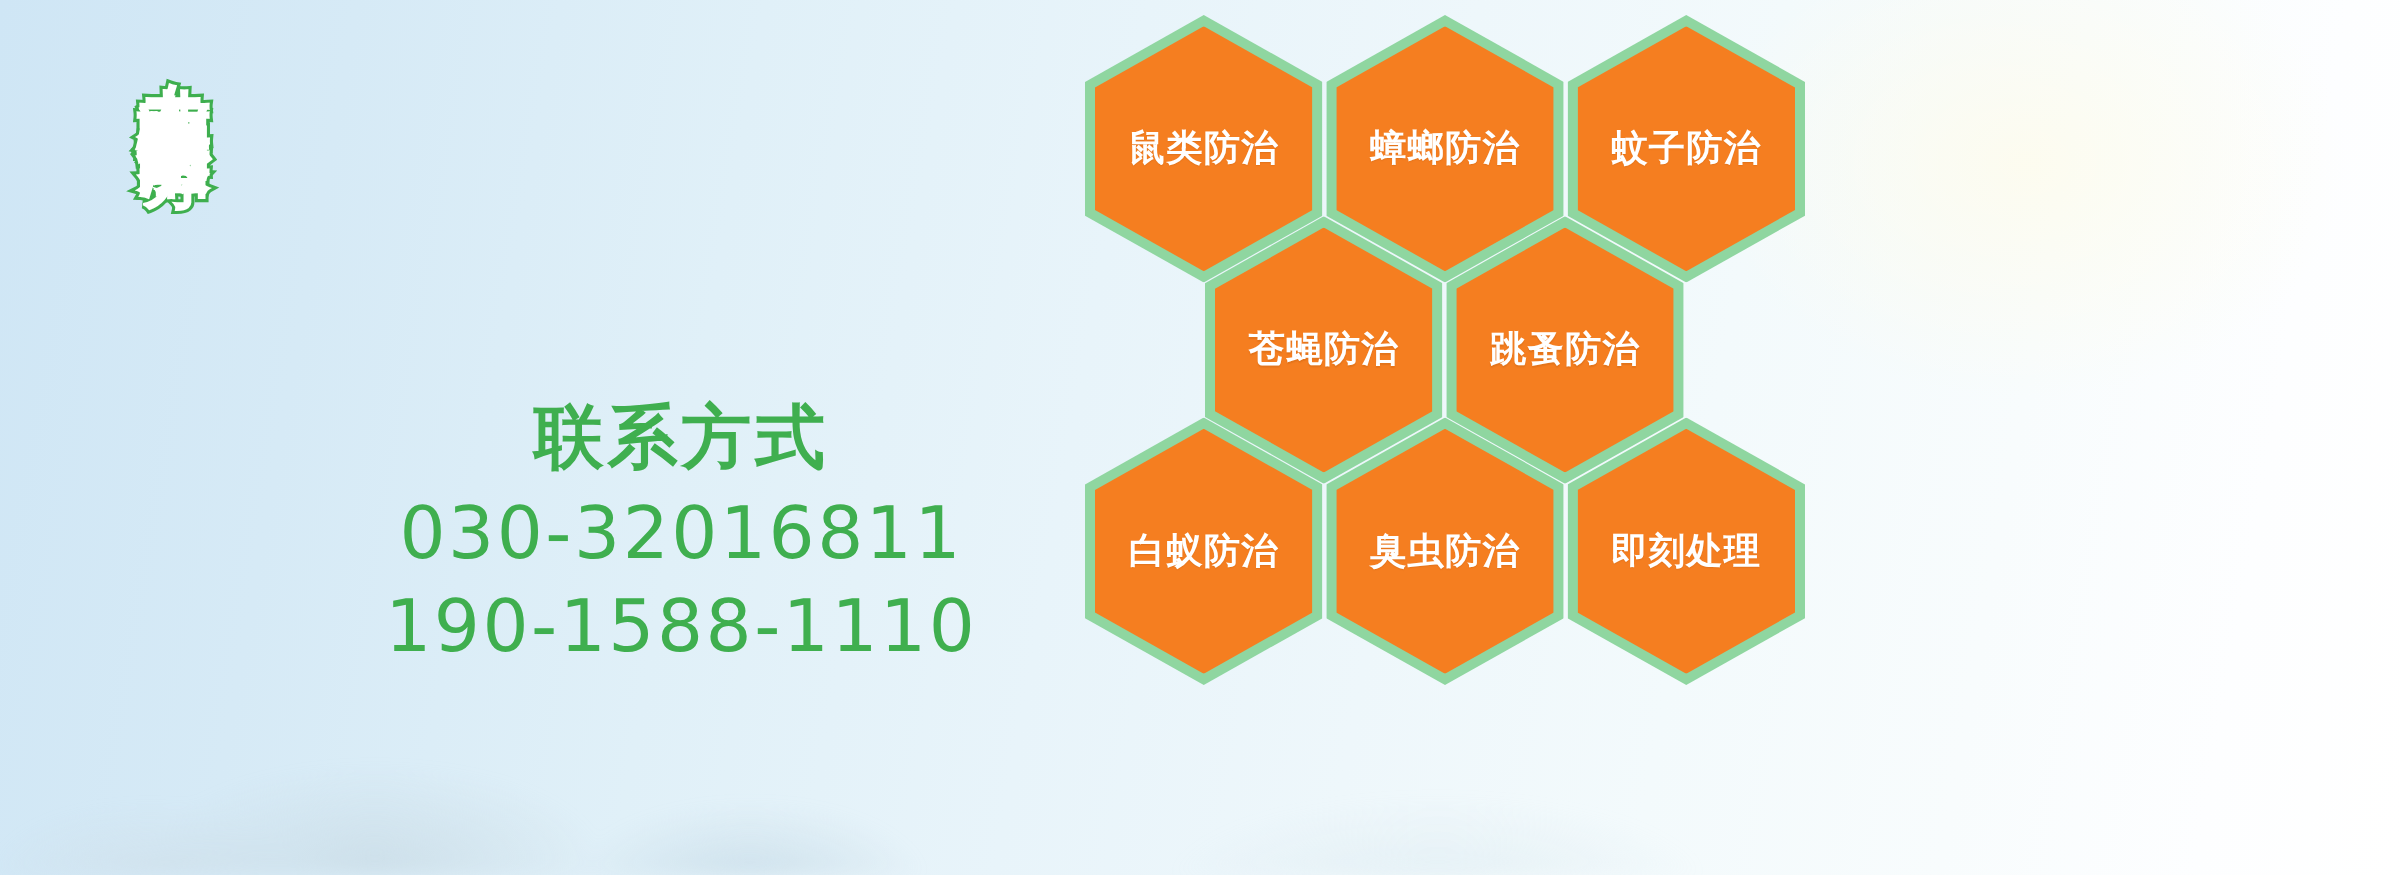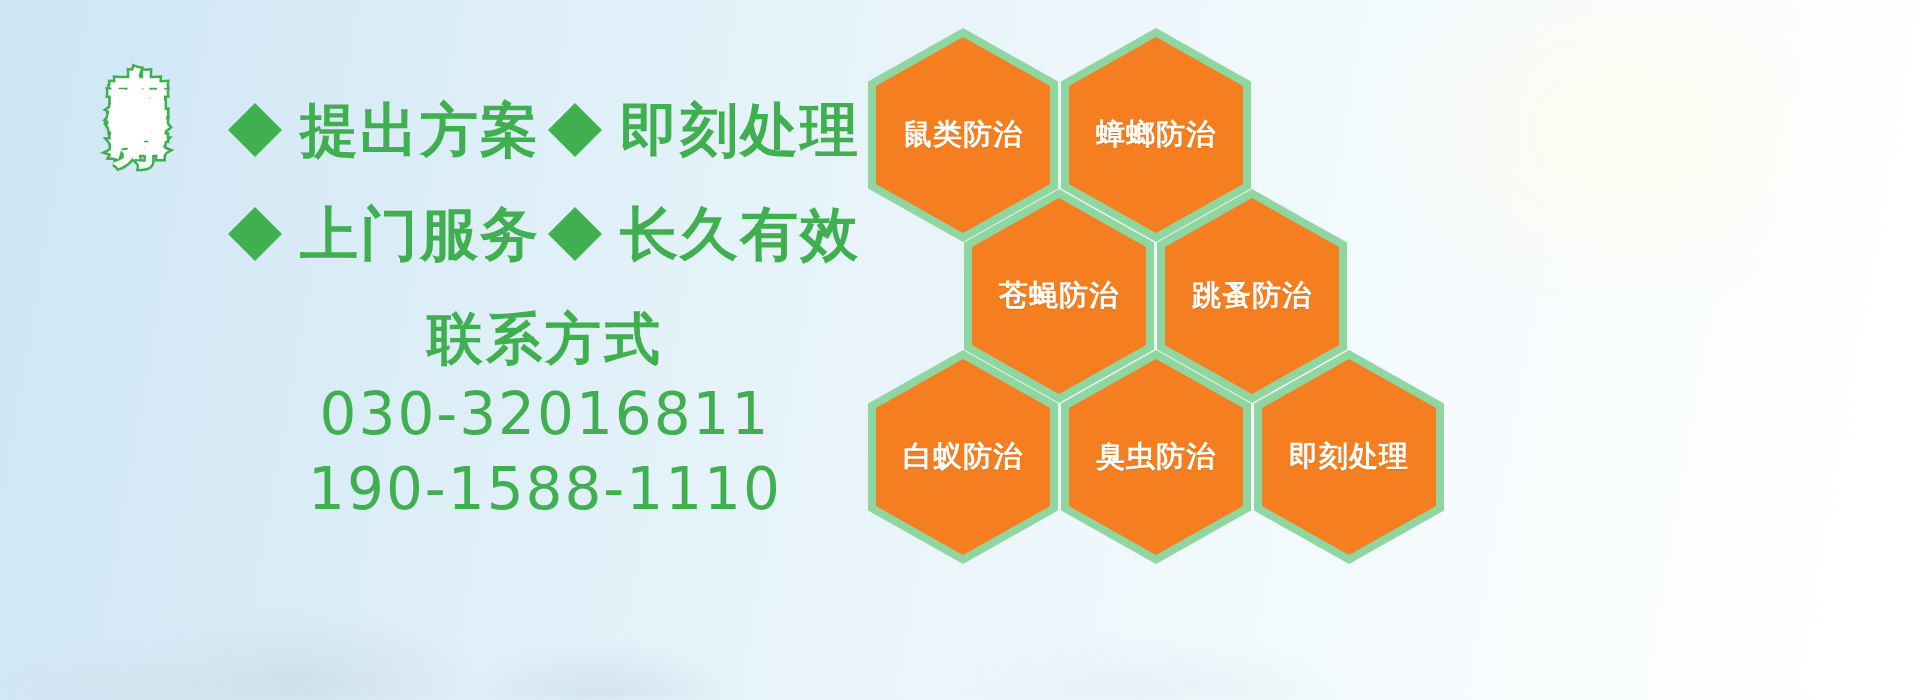--- a/index.html
+++ b/index.html
@@ -117,34 +117,35 @@
     width: 590px;
     text-align: center;
     color: #3faf4f;
   }
   .contact-heading {
     font-size: 56px;
     font-weight: 700;
     letter-spacing: 3px;
     line-height: 1.12;
     margin-bottom: 6px;
+    margin-top: 12px;
   }
   .contact-phone {
     font-size: 58px;
     font-weight: 400;
     letter-spacing: 2px;
     line-height: 1.3;
     font-family: "DejaVu Sans", "Liberation Sans", sans-serif;
   }
 
   
   .honeycomb {
     position: absolute;
     left: 862px;
-    top: 16px;
+    top: 0px;
     width: 600px;
     height: 557px;
   }
   .hex {
     position: absolute;
     width: 190px;
     height: 214px;
     clip-path: polygon(50% 0%, 100% 25%, 100% 75%, 50% 100%, 0% 75%, 0% 25%);
     background: #8fd6a0;
     display: flex;
@@ -173,64 +174,43 @@
 </head>
 <body>
 
 <div class="banner">
 
   <div class="bg-texture"></div>
   <div class="bg-glow"></div>
 
   <div class="vertical-title">专业有害生物防治服务</div>
 
-  <div class="features">
-
-    <div class="feature-row">
-      <div class="feature-item first">
-        <span class="diamond"></span>
-        <span class="feature-label">提出方案</span>
-      </div>
-      <div class="feature-item">
-        <span class="diamond"></span>
-        <span class="feature-label">即刻处理</span>
-      </div>
-    </div>
-
-    <div class="feature-row">
-      <div class="feature-item first">
-        <span class="diamond"></span>
-        <span class="feature-label">上门服务</span>
-      </div>
-      <div class="feature-item">
-        <span class="diamond"></span>
-        <span class="feature-label">长久有效</span>
-      </div>
-    </div>
-
-  </div>
 
   <div class="contact">
     <div class="contact-heading">联系方式</div>
     <div class="contact-phone">030-32016811</div>
     <div class="contact-phone">190-1588-1110</div>
   </div>
 
   <div class="honeycomb">
 
     <div class="hex" style="left:6px;  top:12px;">
       <div class="hex-inner"></div>
       <span class="hex-label">鼠类防治</span>
     </div>
 
     <div class="hex" style="left:199px; top:12px;">
       <div class="hex-inner"></div>
       <span class="hex-label">蟑螂防治</span>
     </div>
 
+    <div class="hex" style="left:392px; top:12px;">
+      <div class="hex-inner"></div>
+      <span class="hex-label">蚊子防治</span>
+    </div>
 
     <div class="hex" style="left:102px; top:173px;">
       <div class="hex-inner"></div>
       <span class="hex-label">苍蝇防治</span>
     </div>
 
     <div class="hex" style="left:295px; top:173px;text-align:center;">
       <div class="hex-inner"></div>
       <span class="hex-label">跳蚤防治</span>
     </div>

